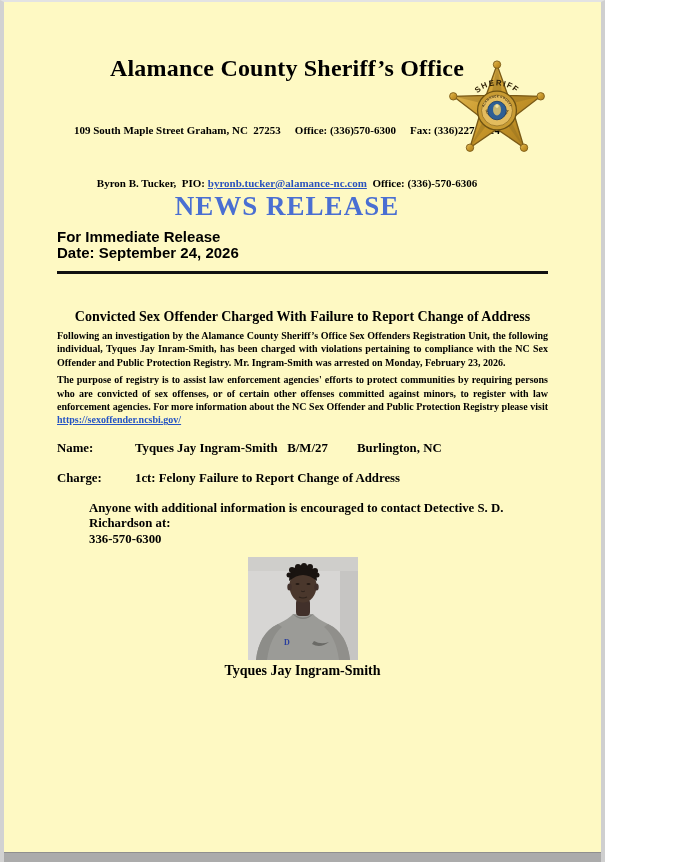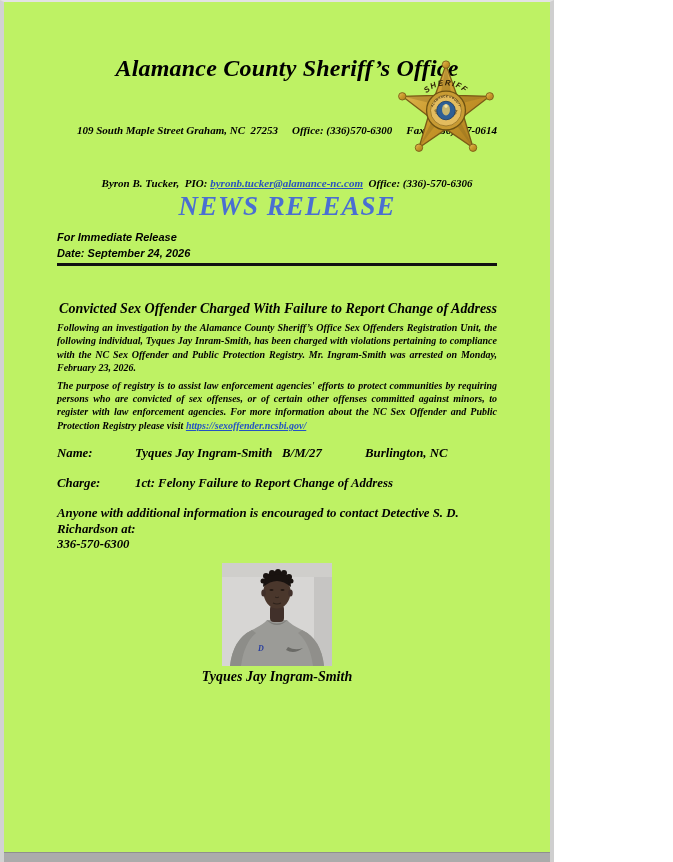--- a/index.html
+++ b/index.html
@@ -1,27 +1,26 @@
 <!DOCTYPE html>
 <html><head>
 <meta charset="utf-8">
 <style>
   html,body{margin:0;padding:0;background:#ffffff;}
   .page{
     position:relative;
-    width:554px;height:862px;
+    width:605px;height:862px;
     box-sizing:border-box;
-    background:#bef264;
+    background:#fef9c3;
     border-left:4px solid #d2d2d2;
     border-right:4px solid #cfcfcf;
     border-top:2px solid #e3e3e3;
     overflow:hidden;
     font-family:"Liberation Serif", serif;
     color:#000;
-    font-style:italic;
   }
   .bottom-edge{
     position:absolute;left:0;right:0;bottom:0;height:9px;
     background:#ababab;border-top:1px solid #8f8f8f;
   }
   .content{padding:0 53px 0 53px;}
 
   
   .hdr{position:relative;margin-top:50px;}
   .hdr-text{width:460px;text-align:center;}
@@ -35,45 +34,45 @@
   .news-release{
     font-size:27px;font-weight:bold;letter-spacing:1px;
     color:#4a6fd2;margin-top:1px;line-height:30px;
   }
   .badge-wrap{position:absolute;top:2px;right:-2px;width:106px;height:106px;}
 
   
   .release-block{
     margin-top:8px;
     font-family:"Liberation Sans", sans-serif;
-    font-weight:bold;font-size:11px;line-height:16px;
+    font-weight:bold;font-size:15px;line-height:16px;
     border-bottom:3px solid #111;
-    padding-bottom:2px;
+    padding-bottom:10px;
   }
 
   
   .headline{
-    margin-top:35px;text-align:right;
+    margin-top:35px;text-align:center;
     font-size:14px;font-weight:bold;
   }
   .body-par{
     margin-top:4px;
     font-size:10px;font-weight:bold;line-height:13.4px;
     text-align:justify;
   }
   a.url-link{color:#2453c4;font-weight:bold;text-decoration:underline;cursor:pointer;}
 
   
   .details{margin-top:14px;font-size:12.8px;font-weight:bold;}
   .detail-row{display:flex;margin-bottom:15px;line-height:15px;}
   .detail-label{width:78px;flex:0 0 78px;}
   .detail-value{width:222px;flex:0 0 222px;white-space:pre-wrap;}
-  .detail-extra{white-space:pre-wrap;margin-left:8px;}
-
-  .contact{font-size:12.8px;font-weight:bold;line-height:15.5px;margin-top:13px;}
+  .detail-extra{white-space:pre-wrap;}
+
+  .contact{font-size:12.8px;font-weight:bold;line-height:15.5px;margin-top:13px;margin-left:32px;}
 
   
   .photo-block{margin-top:10px;text-align:center;}
   .mugshot{width:110px;height:103px;display:inline-block;vertical-align:top;}
   .photo-caption{font-size:14px;font-weight:bold;margin-top:3px;}
 </style>
 </head>
 <body>
 
 <div class="page">

